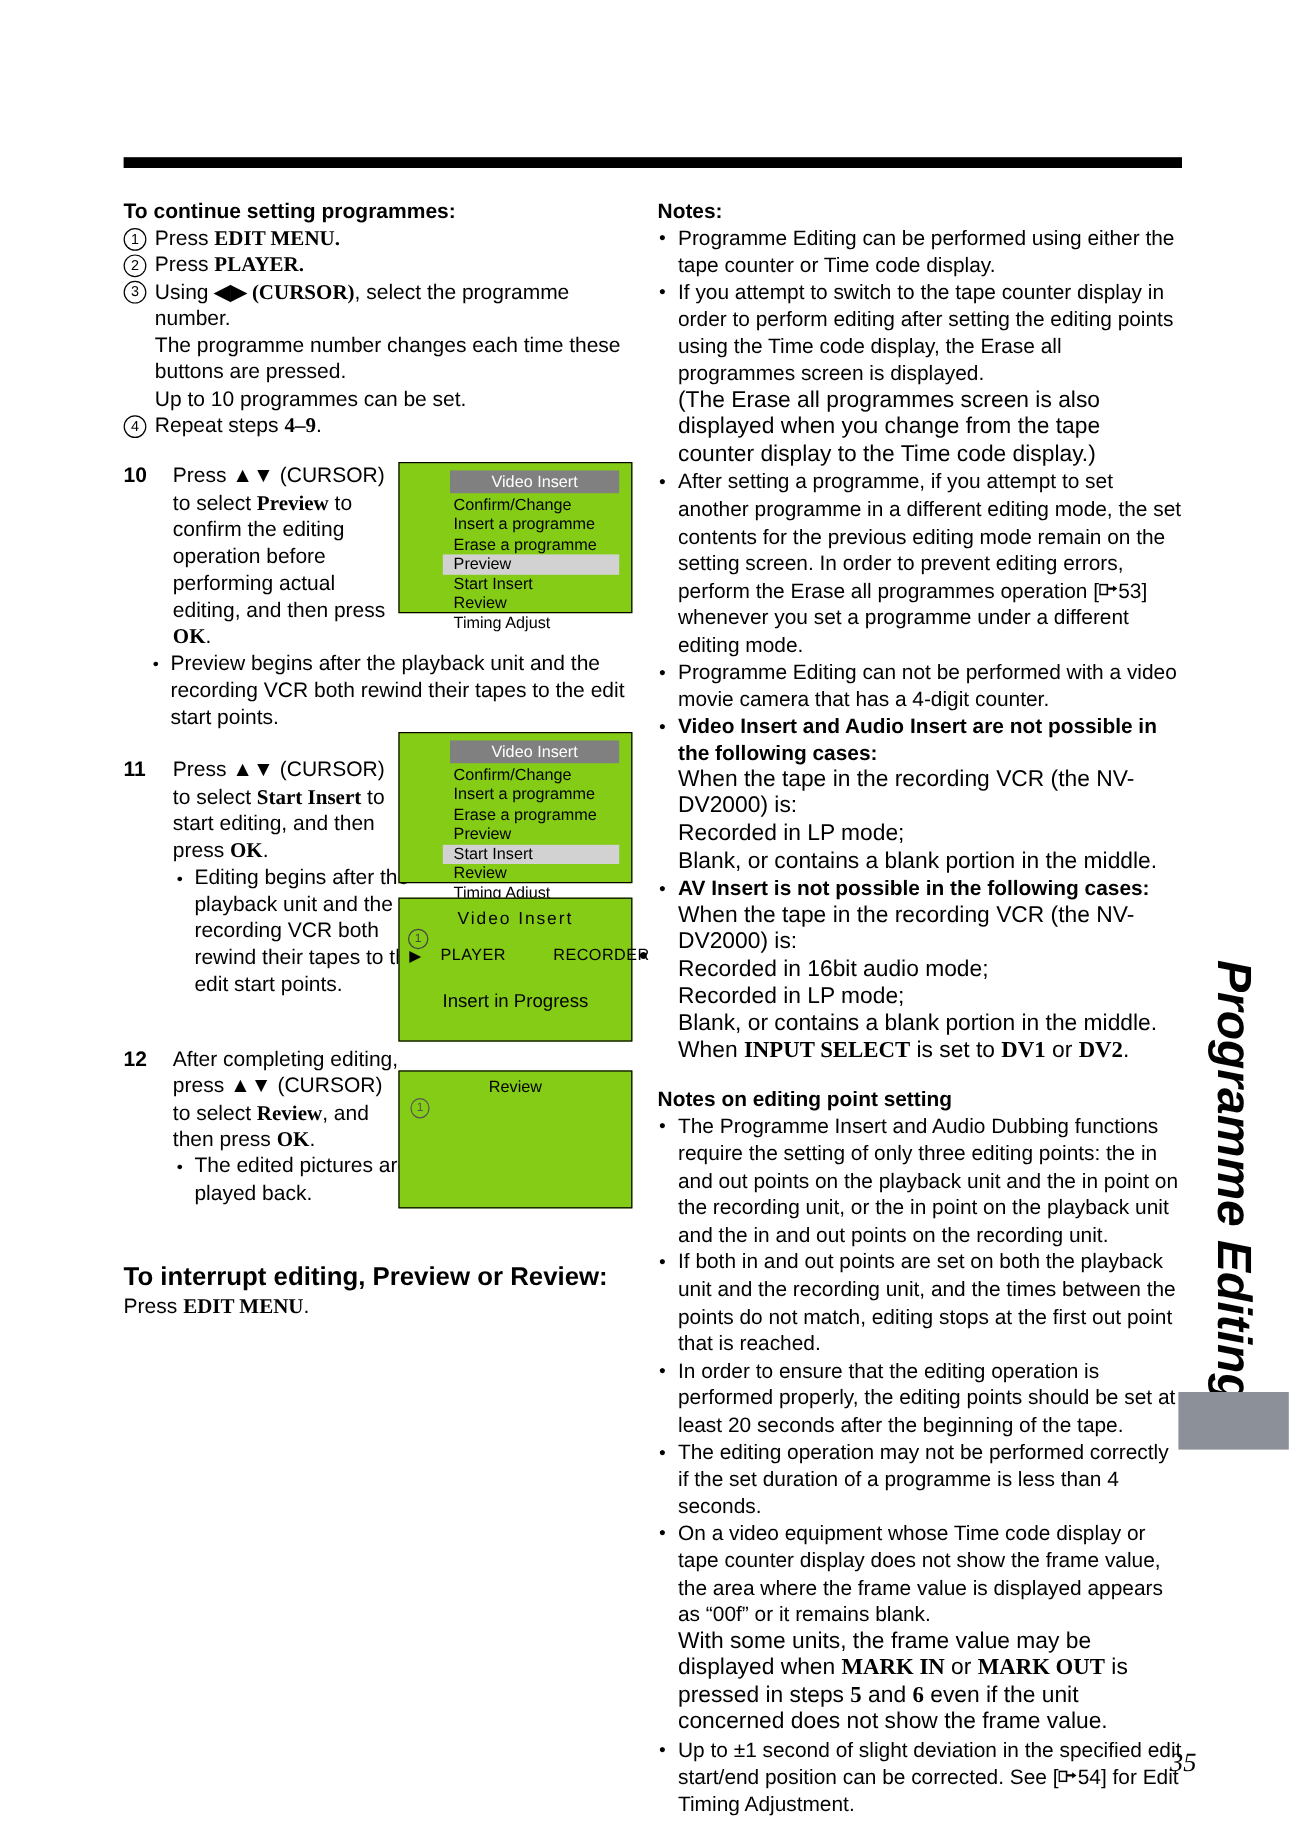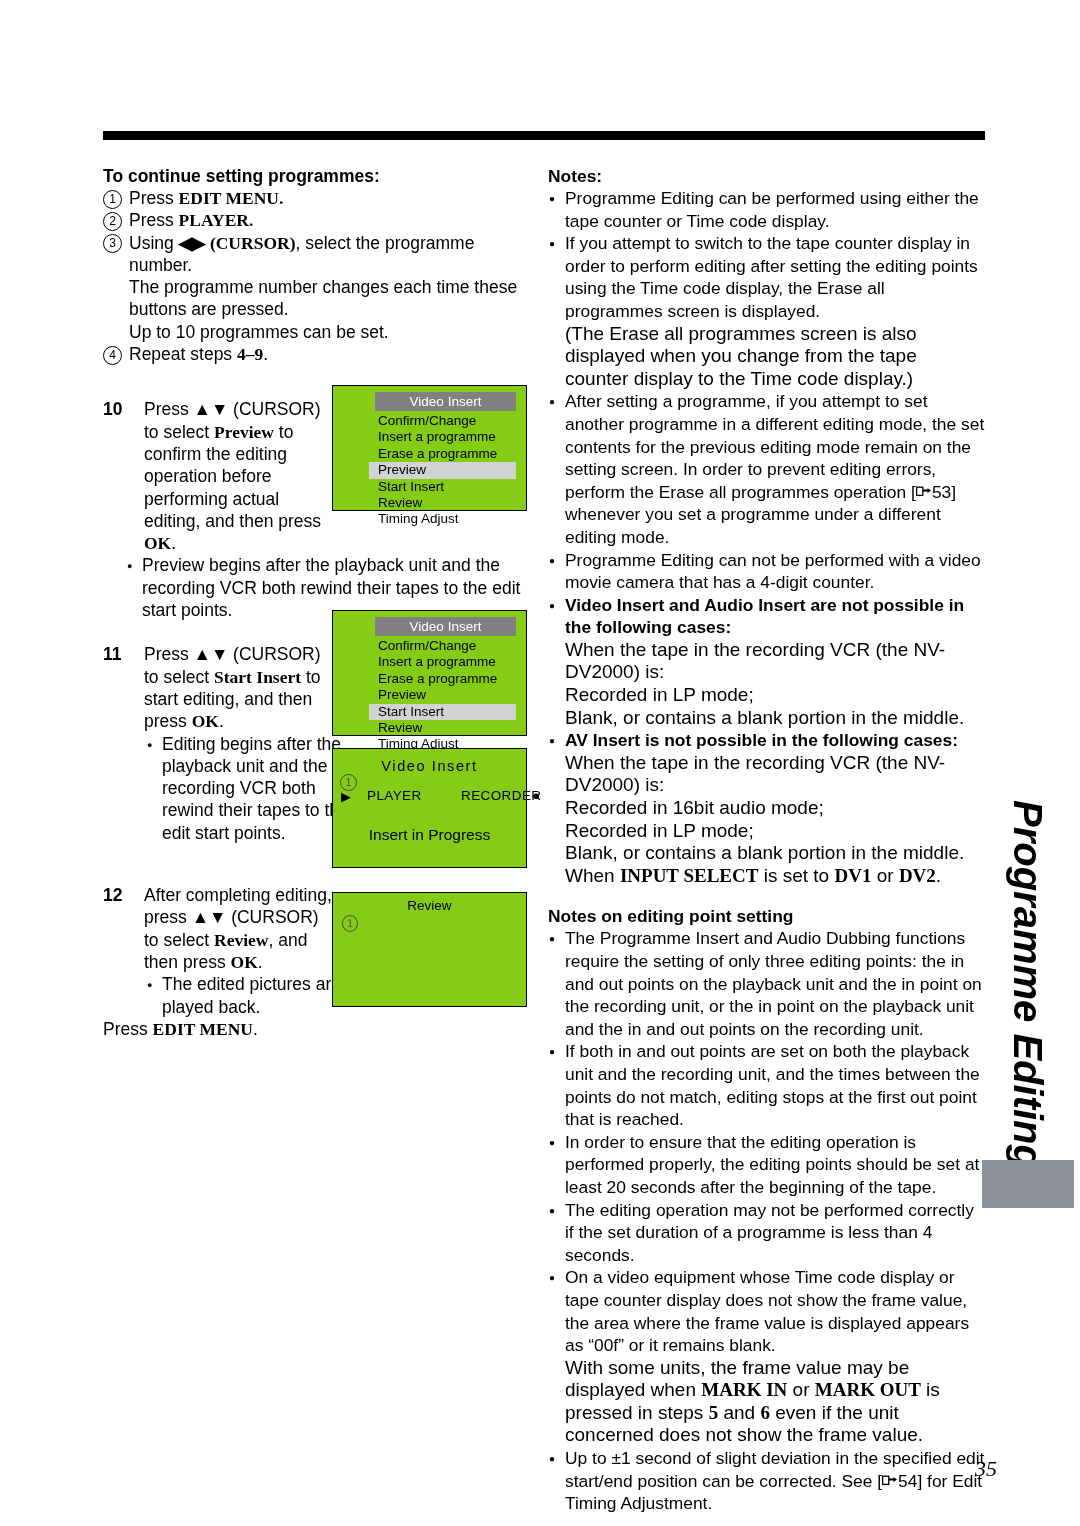--- a/index.html
+++ b/index.html
@@ -92,21 +92,21 @@
       </li>
     </ul>
     <div class="indent">The programme number changes each time these buttons are pressed.</div>
     <div class="indent">Up to 10 programmes can be set.</div>
     <ul class="clist">
       <li>
         <span class="circ">4</span><span>Repeat steps </span><b>4–9</b><span>.</span>
       </li>
     </ul>
 
-    <div class="step" style="margin-top:33px;">
+    <div class="step" style="margin-top:20px;">
       <div class="num">10</div>
       <div class="body" style="width:205px;">
         <div>Press ▲▼ (CURSOR)</div>
         <div><span>to select </span><b>Preview</b><span> to</span></div>
         <div>confirm the editing</div>
         <div>operation before</div>
         <div>performing actual</div>
         <div>editing, and then press</div>
         <div><b>OK</b><span>.</span></div>
       </div>
@@ -128,20 +128,21 @@
       <div class="num">12</div>
       <div class="body" style="width:205px;">
         <div>After completing editing,</div>
         <div>press ▲▼ (CURSOR)</div>
         <div><span>to select </span><b>Review</b><span>, and</span></div>
         <div><span>then press </span><b>OK</b><span>.</span></div>
         <div class="bullet" style="margin-left:3px;">The edited pictures are played back.</div>
       </div>
     </div>
 
+    <div class="sec-h" style="margin-top:46px;">To interrupt editing, Preview or Review:</div>
     <div class="txt"><span>Press </span><b>EDIT MENU</b><span>.</span></div>
   </div>
 
   <div class="osd" style="left:332px;top:385px;width:195px;height:126px;">
     <div class="osd-title" style="margin:6px 10px 0 42px;">Video Insert</div>
     <div class="osd-items">
       <div class="osd-item" style="margin-left:36px;">Confirm/Change</div>
       <div class="osd-item" style="margin-left:36px;">Insert a programme</div>
       <div class="osd-item" style="margin-left:36px;">Erase a programme</div>
       <div class="osd-item sel" style="margin-left:36px;margin-right:10px;">Preview</div>

